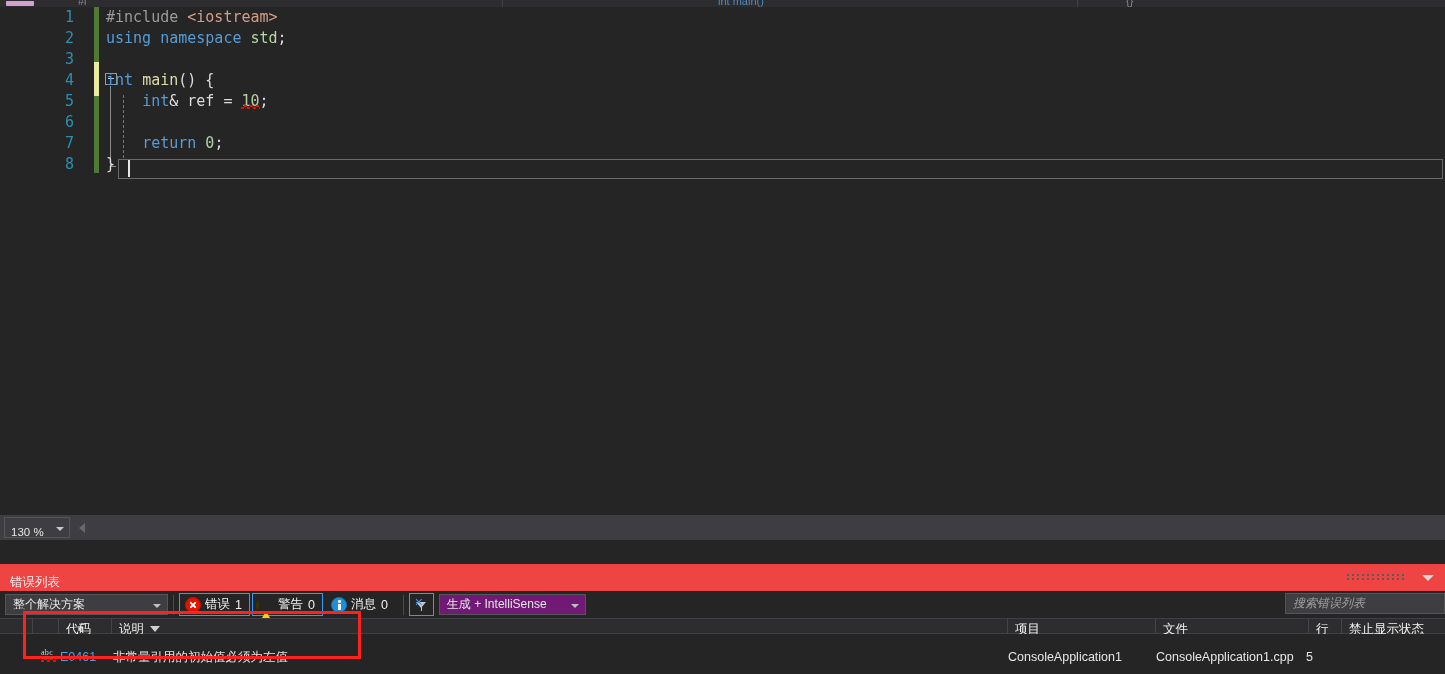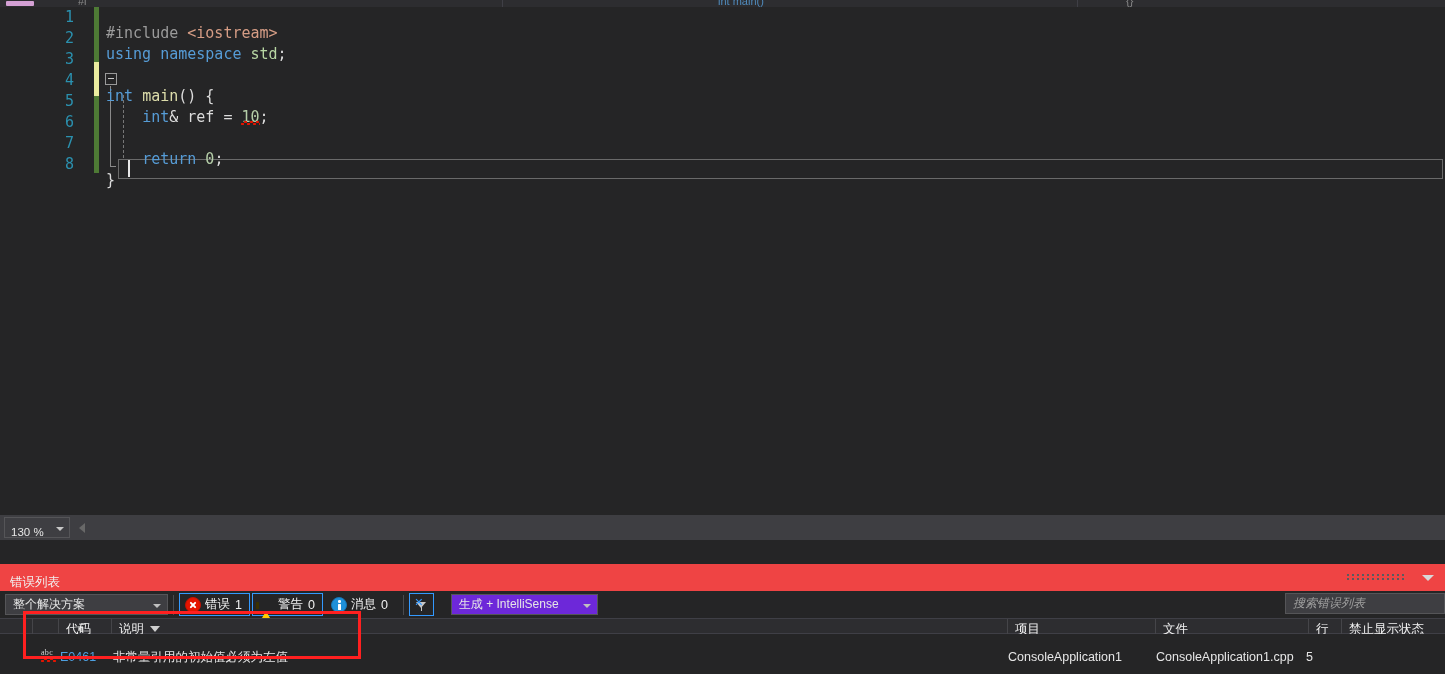--- a/index.html
+++ b/index.html
@@ -65,21 +65,21 @@
     height: 21px; line-height: 21px;
     white-space: pre;
   }
   .lineno {
     position: absolute; left: 0; top: 0;
     width: 74px; text-align: right;
     color: #2b91af;
     font-size: 15px;
   }
   .linetext {
-    position: absolute; left: 106px; top: 16px;
+    position: absolute; left: 106px; top: 0;
     color: #dcdcdc;
   }
   .tok-pre  { color: #9b9b9b; }
   .tok-str  { color: #d69d85; }
   .tok-kw   { color: #569cd6; }
   .tok-ns   { color: #b8d7a3; }
   .tok-fn   { color: #dcdcaa; }
   .tok-num  { color: #b5cea8; position: relative; }
   .tok-plain{ color: #dcdcdc; }
 
@@ -279,23 +279,23 @@
     width: 1.5px; height: 4px; background: #c8c8c8;
   }
   .funnel-x {
     position: absolute; left: -1px; top: -2px;
     color: #3399ff; font-size: 11px; font-weight: bold;
     line-height: 11px;
     font-family: "DejaVu Sans", sans-serif;
   }
 
   .build-combo {
-    margin-left: 17px;
+    margin-left: 5px;
     width: 147px; height: 21px;
-    background: #6d28d9; border: 1px solid #555558; box-sizing: border-box;
+    background: #701a75; border: 1px solid #555558; box-sizing: border-box;
     display: flex; align-items: center; position: relative;
     color: #e6e6e6; font-size: 12px;
   }
   .build-combo .val { padding-left: 7px; }
   .build-combo .arrow {
     position: absolute; right: 6px; top: 9px;
     width: 0; height: 0;
     border-left: 4px solid transparent;
     border-right: 4px solid transparent;
     border-top: 4px solid #c0c0c0;

